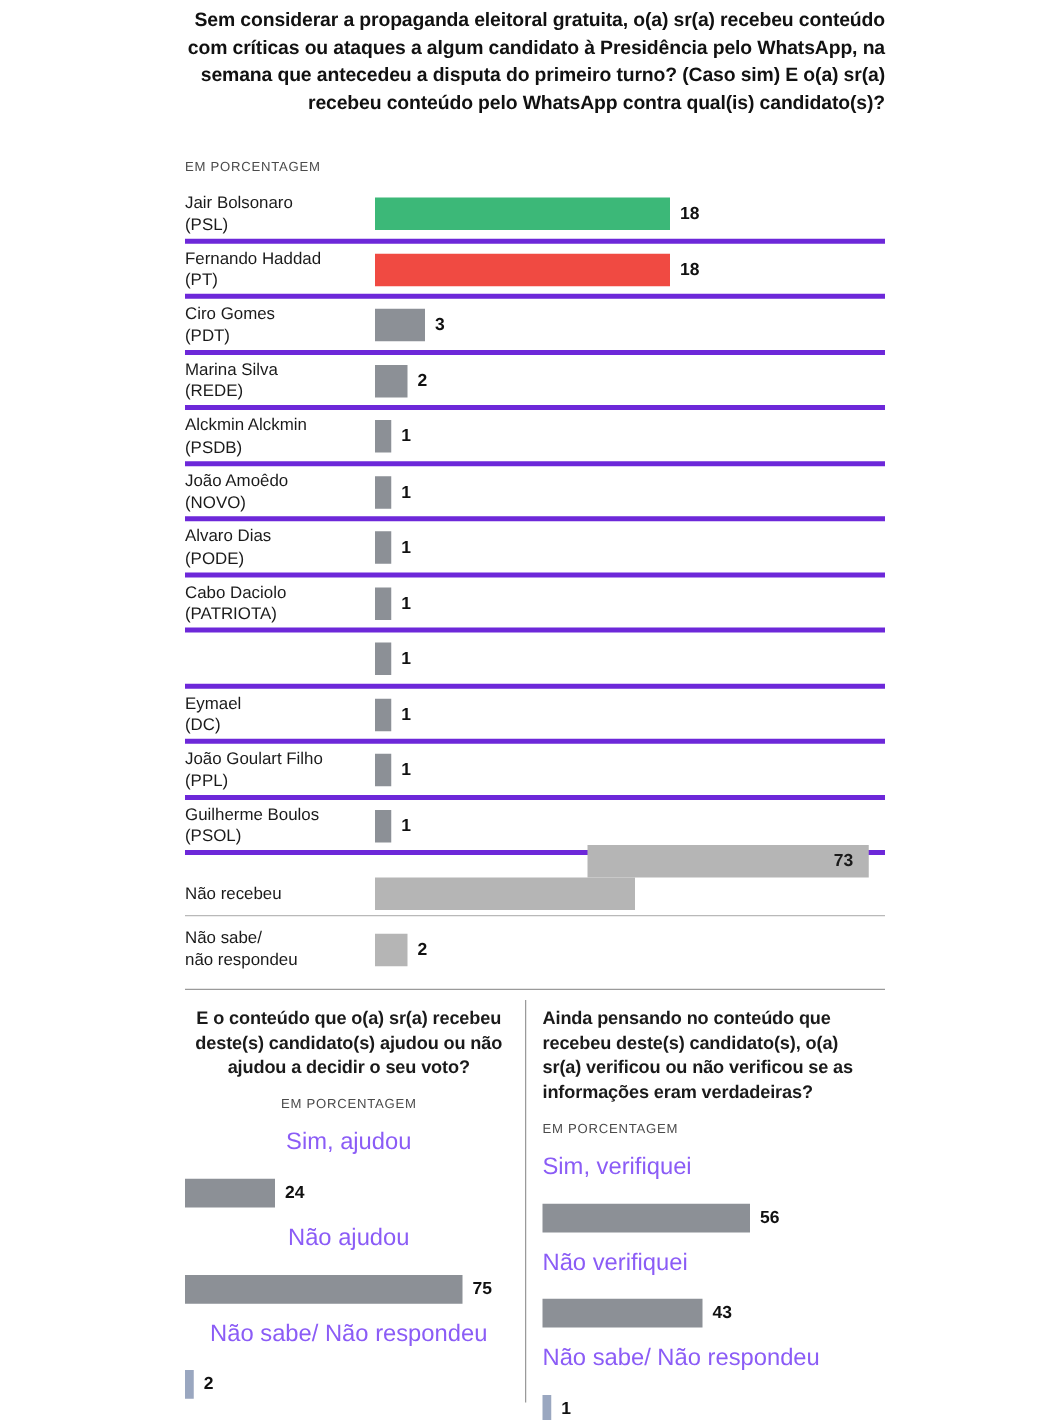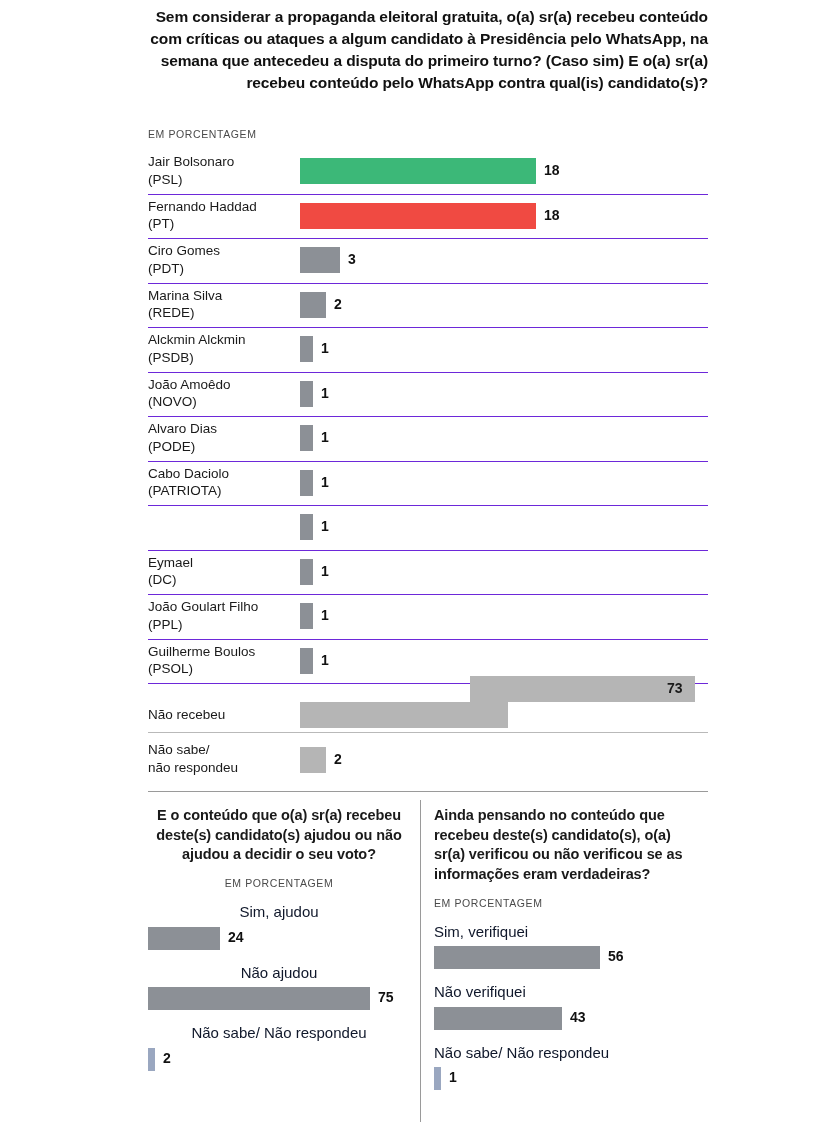--- a/index.html
+++ b/index.html
@@ -55,21 +55,21 @@
   
   .chart-main {
     position: absolute;
     left: 148px;
     top: 150px;
     width: 560px;
   }
   .row {
     position: relative;
     height: 44.5px;
-    border-bottom: 1px solid #6d28d9;
+    border-bottom: 4px solid #6d28d9;
   }
   .row:last-child { border-bottom: none; }
   .row .label {
     position: absolute;
     left: 0;
     top: 3px;
     width: 150px;
     font-size: 13.5px;
     line-height: 1.33;
     color: #1a1a1a;
@@ -163,28 +163,28 @@
     margin: 0;
     font-size: 14.5px;
     font-weight: bold;
     line-height: 1.36;
     letter-spacing: -0.1px;
   }
   .panel .unit-label { display: block; margin-top: 12px; }
 
   .pitem { margin-top: 13px; }
   .pitem .plabel {
-    font-size: 15px;
+    font-size: 19px;
     line-height: 1.3;
-    color: #0f172a;
+    color: #8b5cf6;
   }
   .pbarline {
     position: relative;
     height: 23px;
-    margin-top: 5px;
+    margin-top: 16px;
   }
   .pbarline .pbar {
     position: absolute;
     left: 0;
     top: 0;
     height: 23px;
     background: #8c9096;
   }
   .pbarline .pval {
     position: absolute;

